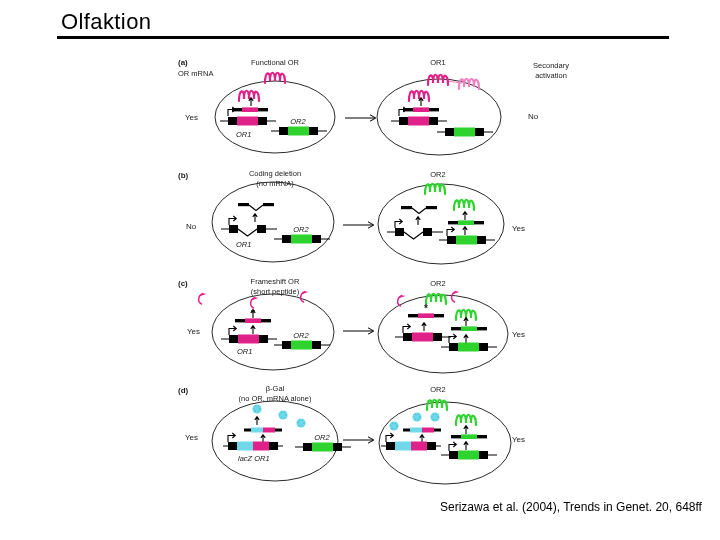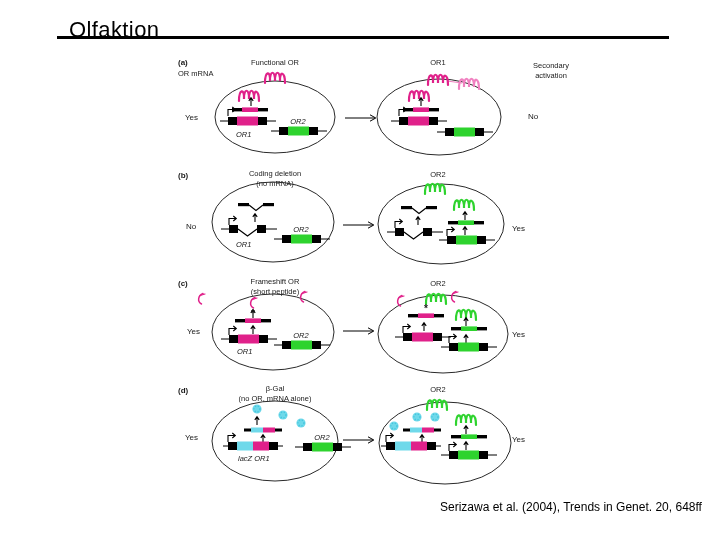--- a/index.html
+++ b/index.html
@@ -1,21 +1,21 @@
 <!DOCTYPE html>
 <html><head>
 <meta charset="utf-8">
 <style>
   html,body{margin:0;padding:0}
   body{
     width:720px;height:540px;background:#ffffff;position:relative;
     font-family:"Liberation Sans",sans-serif;overflow:hidden;color:#000;
   }
   .title{
-    position:absolute;left:57px;top:5px;margin:12px;
+    position:absolute;left:57px;top:5px;margin:4px;
     font-size:22px;font-weight:400;color:#000;letter-spacing:.4px;
   }
   .rule{position:absolute;left:57px;top:36px;width:612px;height:3px;background:#000}
   .figure{position:absolute;left:175px;top:55px;width:400px;height:440px}
   .citation{position:absolute;left:440px;top:500px;font-size:12px;color:#000;white-space:nowrap}
 
   
   svg text{font-family:"Liberation Sans",sans-serif;font-size:7.5px;fill:#1a1a1a}
   .plabel{font-weight:bold;font-size:8px}
   .ans{font-size:8px}

